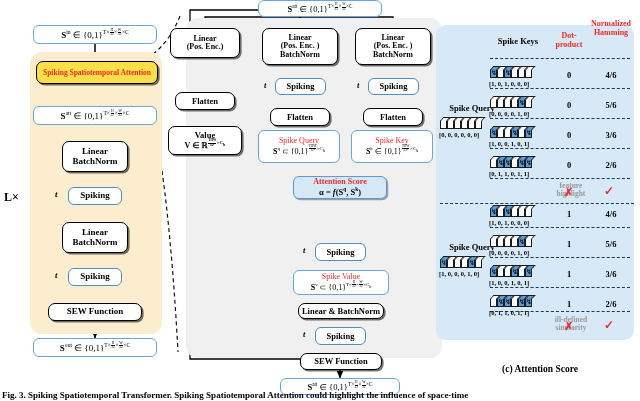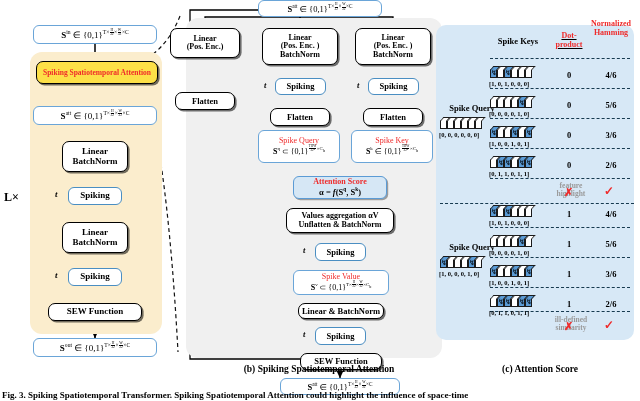--- a/index.html
+++ b/index.html
@@ -179,20 +179,24 @@
     <span class="math"><b>S</b><span class="sup">att</span> ∈ {0,1}<span class="sup">T×<span class="frac"><span>H</span><span class="den">32</span></span>×<span class="frac"><span>W</span><span class="den">32</span></span>×C</span></span>
   </div>
 
   <div class="box blk" style="left:170px;top:28px;width:70px;height:30px;font-size:8px;">
     <span>Linear</span>
     <span>(Pos. Enc.)</span>
   </div>
   <div class="box blk" style="left:175px;top:92px;width:60px;height:18px;font-size:8.5px;">
     <span>Flatten</span>
   </div>
+  <div class="box blk" style="left:168px;top:126px;width:74px;height:29px;font-size:8.5px;">
+    <span>Value</span>
+    <span class="math" style="font-size:8px;"><b>V</b> ∈ ℝ<span class="sup"><span class="frac"><span>THW</span><span class="den">32²</span></span>×C<sub>b</sub></span></span>
+  </div>
 
   <div class="box blk" style="left:262px;top:28px;width:76px;height:37px;font-size:8px;">
     <span>Linear</span>
     <span>(Pos. Enc. )</span>
     <span>BatchNorm</span>
   </div>
   <div class="box spk" style="left:275px;top:78px;width:51px;height:17px;font-size:8.5px;">
     <span>Spiking</span>
   </div>
   <div class="lbl" style="left:264px;top:80px;font-size:8.5px;">t</div>
@@ -219,24 +223,20 @@
   <div class="box bluebox" style="left:351px;top:130px;width:82px;height:33px;font-size:8px;">
     <span class="red" style="font-size:8px;">Spike Key</span>
     <span class="math" style="font-size:8px;"><b>S</b><span class="sup">k</span> ∈ {0,1}<span class="sup"><span class="frac"><span>THW</span><span class="den">32²</span></span>×C<sub>b</sub></span></span>
   </div>
 
   <div class="box lbbox" style="left:293px;top:176px;width:94px;height:23px;">
     <span class="red" style="font-size:8px;">Attention Score</span>
     <span class="math" style="font-size:8.5px;"><b>α</b> = <i>f</i>(<b>S</b><span class="sup">q</span>, <b>S</b><span class="sup">k</span>)</span>
   </div>
 
-  <div class="box blk" style="left:286px;top:208px;width:108px;height:25px;font-size:8px;">
-    <span>Values aggregation  αV</span>
-    <span>Unflatten &amp; BatchNorm</span>
-  </div>
 
   <div class="box spk" style="left:315px;top:243px;width:51px;height:18px;font-size:8.5px;">
     <span>Spiking</span>
   </div>
   <div class="lbl" style="left:303px;top:245px;font-size:8.5px;">t</div>
 
   <div class="box bluebox" style="left:293px;top:270px;width:96px;height:25px;font-size:8px;">
     <span class="red" style="font-size:8px;">Spike Value</span>
     <span class="math" style="font-size:8px;"><b>S</b><span class="sup">v</span> ⊂ {0,1}<span class="sup">T×<span class="frac"><span>H</span><span class="den">32</span></span>×<span class="frac"><span>W</span><span class="den">32</span></span>×C<sub>b</sub></span></span>
   </div>
@@ -254,21 +254,21 @@
     <span>SEW Function</span>
   </div>
 
   <div class="box bluebox" style="left:280px;top:378px;width:120px;height:17px;font-size:8.5px;">
     <span class="math"><b>S</b><span class="sup">att</span> ∈ {0,1}<span class="sup">T×<span class="frac"><span>H</span><span class="den">32</span></span>×<span class="frac"><span>W</span><span class="den">32</span></span>×C</span></span>
   </div>
 
   <div class="panelC" style="left:436px;top:25px;width:198px;height:315px;"></div>
 
   <div class="thead" style="left:487px;top:37px;width:62px;font-size:8.5px;">Spike Keys</div>
-  <div class="thead" style="left:551px;top:32px;width:36px;font-size:8px;text-decoration:underline;">
+  <div class="thead" style="left:551px;top:32px;width:36px;font-size:8px;">
     <span class="red">Dot-</span><br>
     <span class="red">product</span>
   </div>
   <div class="thead" style="left:586px;top:20px;width:50px;font-size:8px;">
     <span class="red">Normalized</span><br>
     <span class="red">Hamming</span>
   </div>
 
   <div class="dash" style="left:490px;top:58px;width:140px;"></div>
   <div class="dash" style="left:490px;top:88px;width:140px;"></div>
@@ -470,19 +470,18 @@
   <div class="cellv" style="left:551px;top:299px;width:36px;font-size:8.5px;">1</div>
   <div class="cellv" style="left:586px;top:299px;width:50px;font-size:8.5px;">2/6</div>
 
   <div class="annot" style="left:546px;top:316px;width:50px;font-size:7.5px;">
     <span>ill-defined</span><br>
     <span>similarity</span>
   </div>
   <div class="xmark" style="left:564px;top:320px;font-size:11px;">✗</div>
   <div class="check" style="left:604px;top:318px;font-size:12px;">✓</div>
 
-  <div class="cap" style="left:204px;top:364px;width:230px;font-size:9.5px;">(b) Spiking Spatiotemporal Attention</div>
   <div class="cap" style="left:470px;top:364px;width:140px;font-size:9.5px;">(c) Attention Score</div>
 
   <div class="cap" style="left:2px;top:390px;width:636px;font-size:9px;text-align:left;
               overflow:hidden;white-space:nowrap;">Fig. 3. Spiking Spatiotemporal Transformer. Spiking Spatiotemporal Attention could highlight the influence of space-time</div>
 
 </div>
 
 </body></html>

